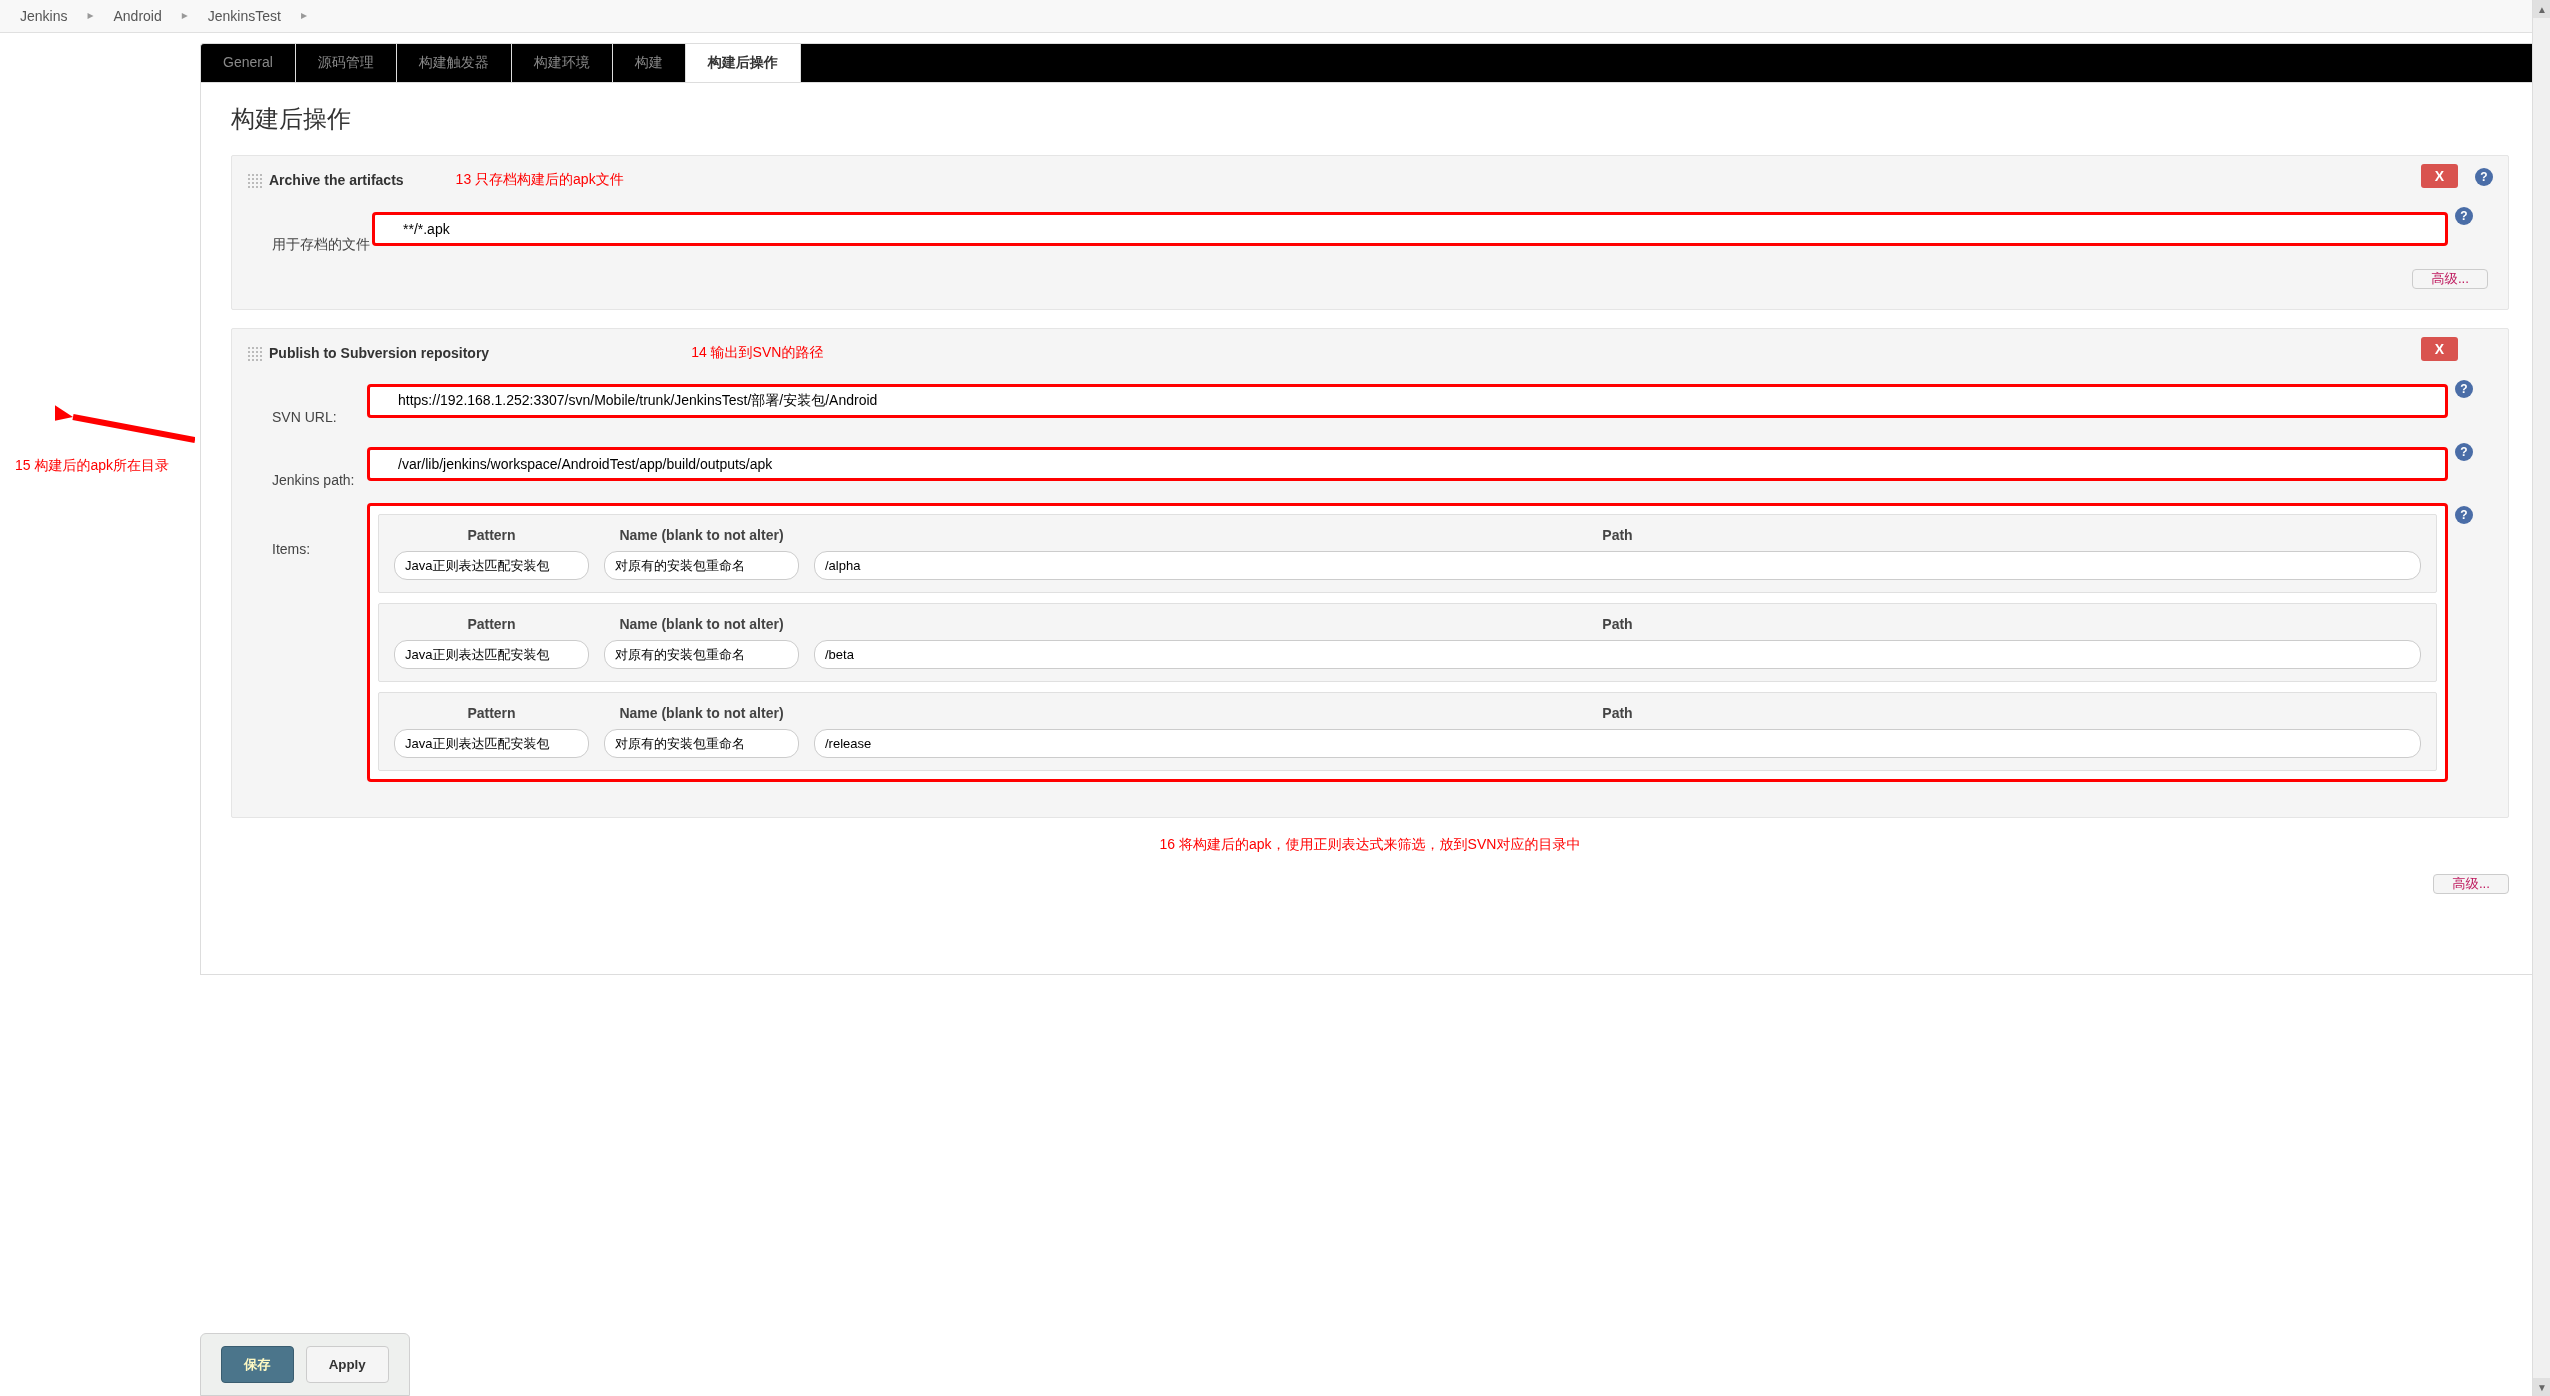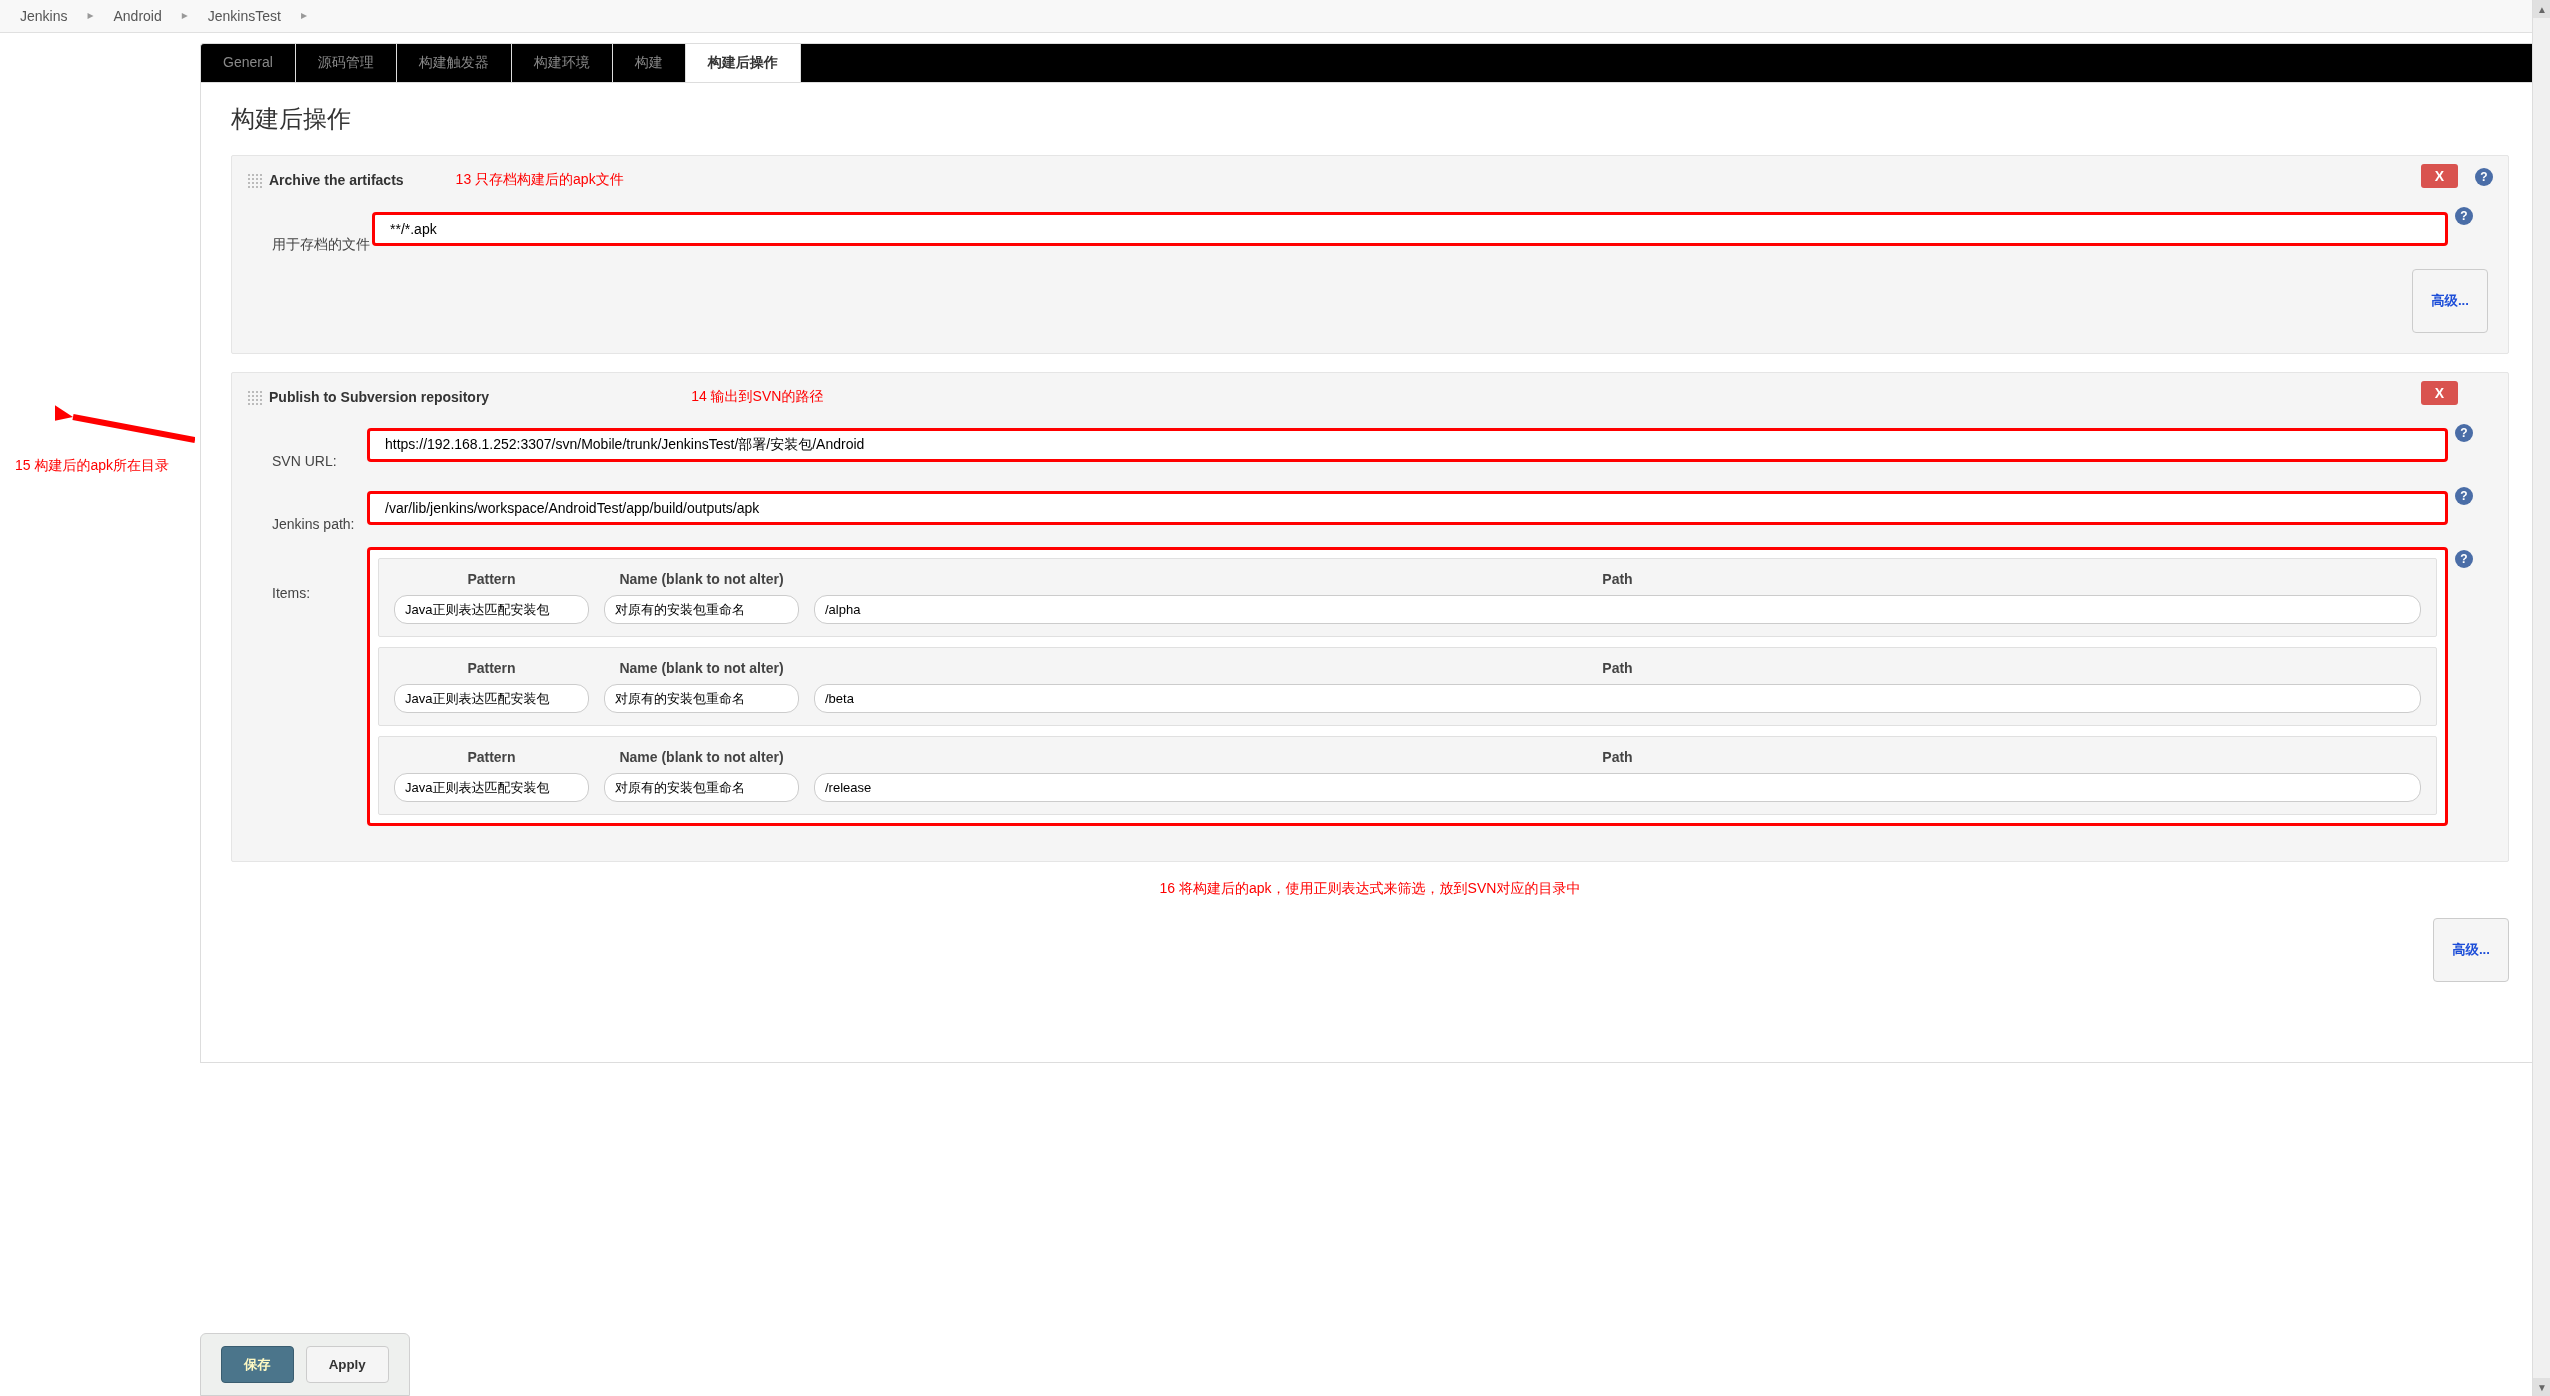--- a/index.html
+++ b/index.html
@@ -127,42 +127,41 @@
       width: 115px;
       text-align: left;
       color: #444;
       padding-right: 10px;
       flex-shrink: 0;
       white-space: nowrap;
       margin-top: 32px;
     }
     .form-input {
       flex: 1;
-      padding: 6px 15px;
+      padding: 6px 28px;
       border: 1px solid #ccc;
       border-radius: 3px;
       font-size: 14px;
       background: #fff;
     }
     .red-box {
       border: 3px solid #ff0000 !important;
       border-radius: 4px;
     }
     .advanced-btn-row {
       text-align: right;
       margin-top: 10px;
     }
     .advanced-btn {
       background: #f5f5f5;
       border: 1px solid #ccc;
-      padding: 22px 18px;
+      padding: 0 18px;
       border-radius: 4px;
       cursor: pointer;
-      color: #1d4ed8;
-      font-weight: bold;
+      color: #be185d;
     }
     .annotation {
       color: #ff0000;
       font-size: 14px;
       position: absolute;
       white-space: nowrap;
     }
     .items-box {
       border: 3px solid #ff0000;
       border-radius: 4px;

